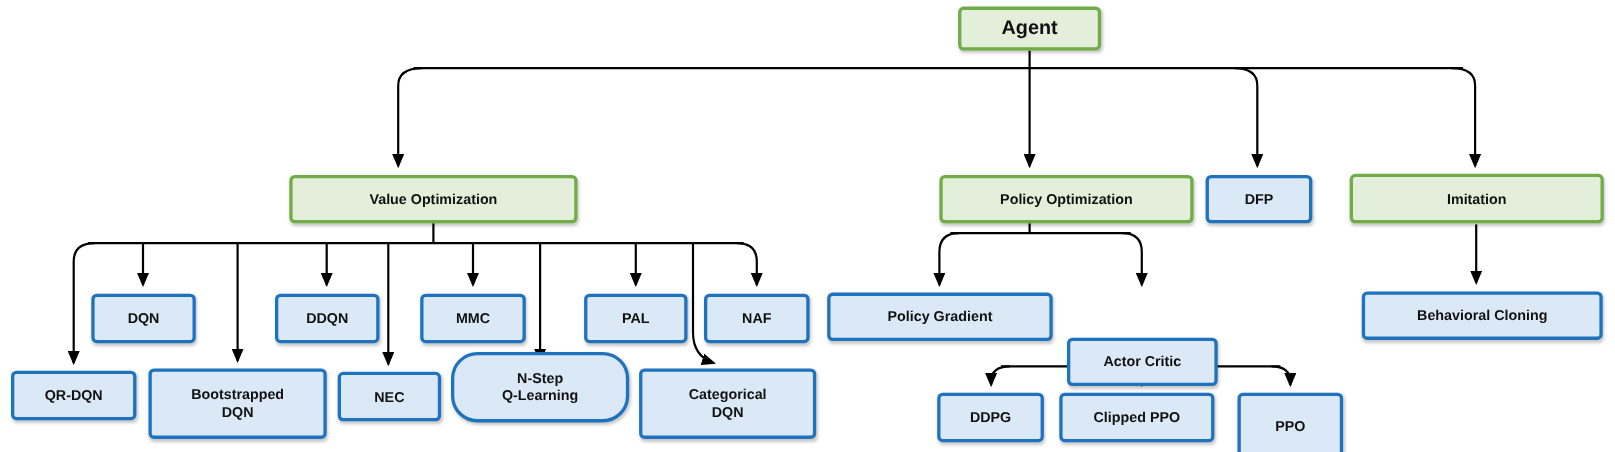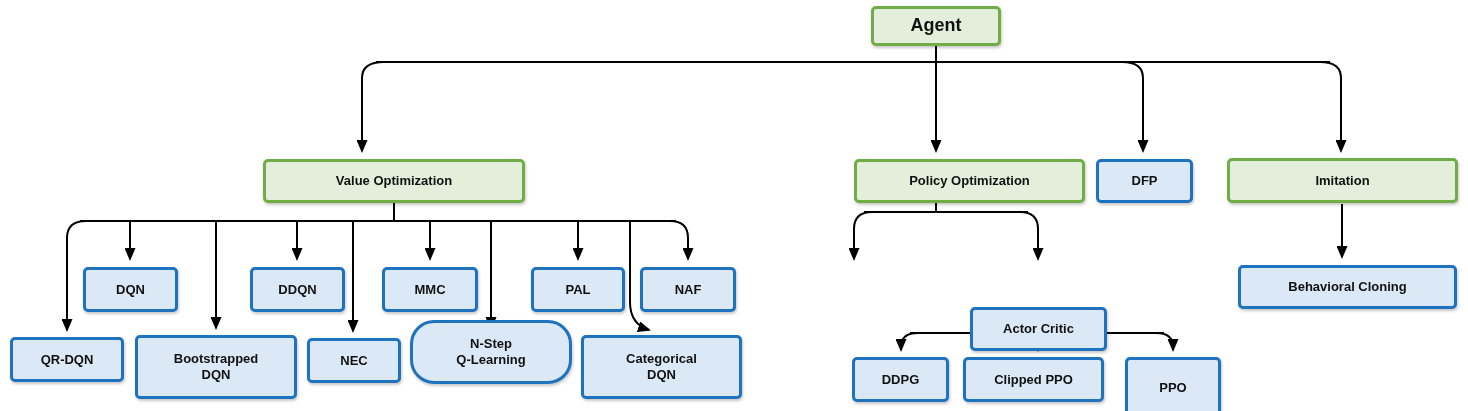--- a/index.html
+++ b/index.html
@@ -81,20 +81,21 @@
 
   <div class="node blue" style="left:10px;  top:337px; width:114px; height:45px;">QR-DQN</div>
   <div class="node blue" style="left:135px; top:335px; width:162px; height:64px;">Bootstrapped
 DQN</div>
   <div class="node blue" style="left:307px; top:338px; width:94px; height:45px;text-align:center;">NEC</div>
   <div class="node blue" style="left:410px; top:320px; width:162px; height:64px;border-radius:24px;">N-Step
 Q-Learning</div>
   <div class="node blue" style="left:581px; top:335px; width:161px; height:64px;">Categorical
 DQN</div>
 
+  <div class="node blue" style="left:752px; top:266px; width:205px; height:44px;">Policy Gradient</div>
   <div class="node blue" style="left:970px; top:266px; width:137px; height:44px;margin-top:41px;">Actor Critic</div>
 
   <div class="node blue" style="left:852px;  top:357px; width:97px;  height:45px;">DDPG</div>
   <div class="node blue" style="left:963px;  top:357px; width:141px; height:45px;">Clipped PPO</div>
   <div class="node blue" style="left:1125px; top:357px; width:96px;  height:61px;">PPO</div>
 
   <div class="node blue" style="left:1238px; top:265px; width:219px; height:44px;">Behavioral Cloning</div>
 
 </div>
 

